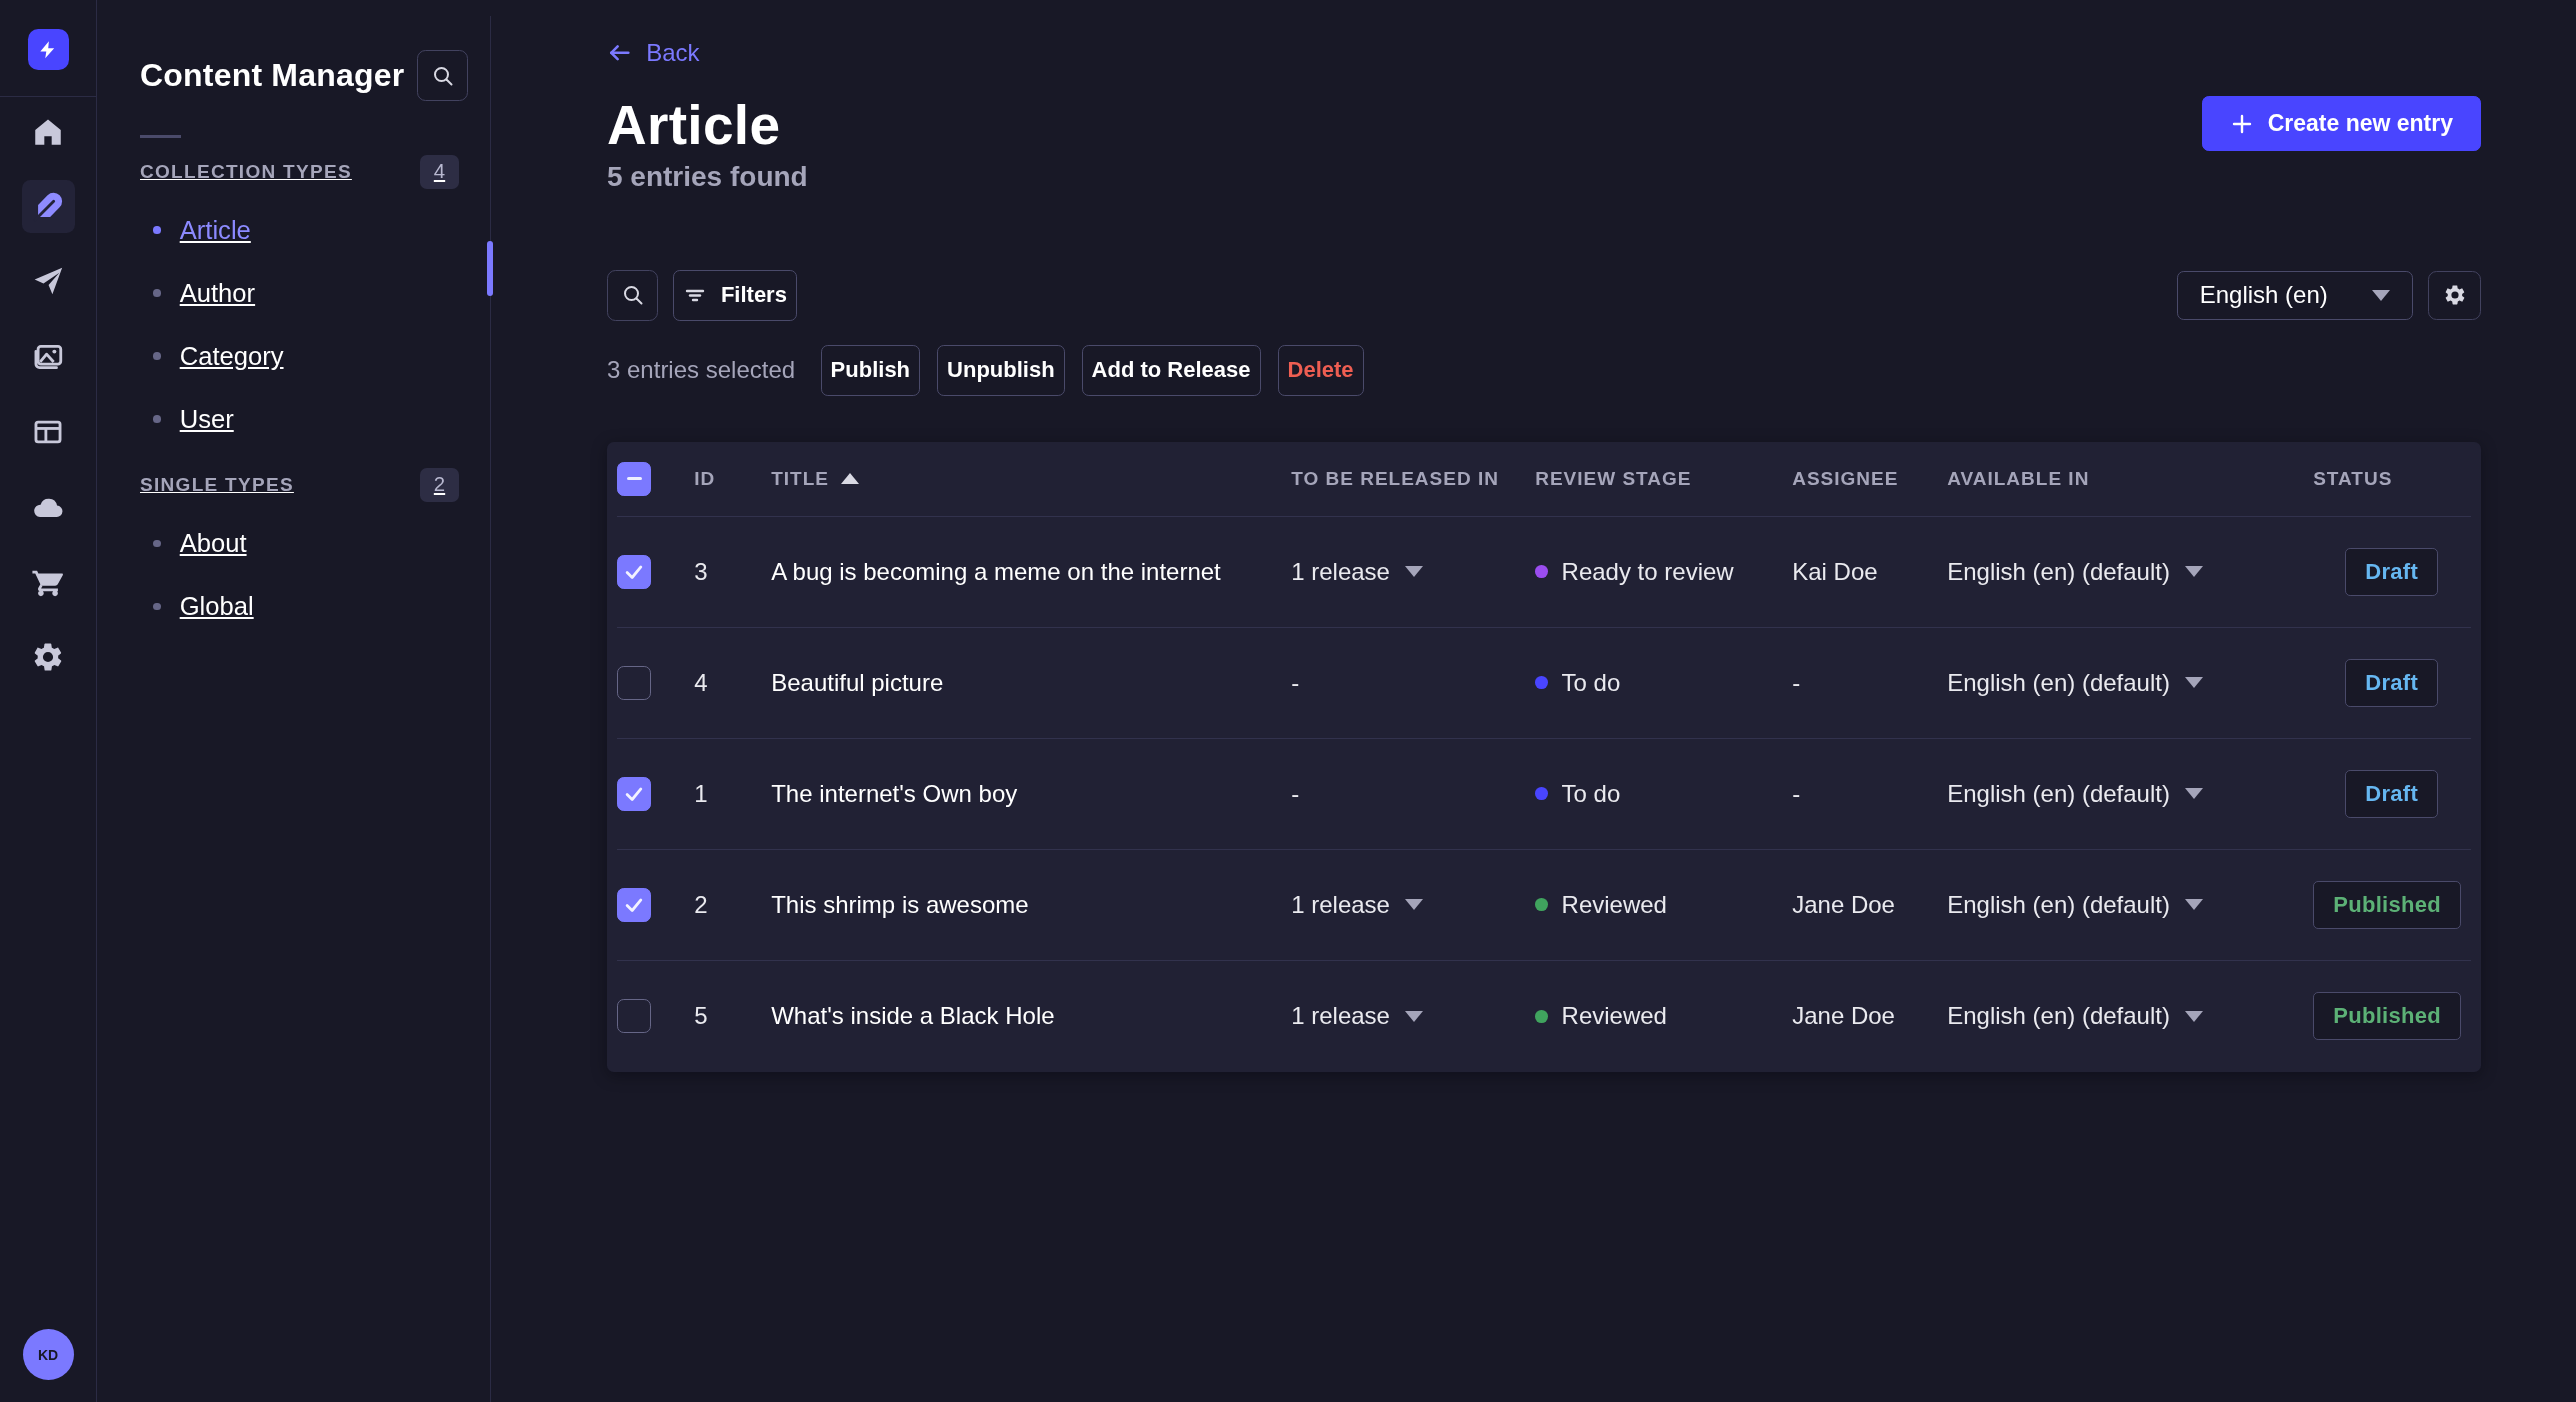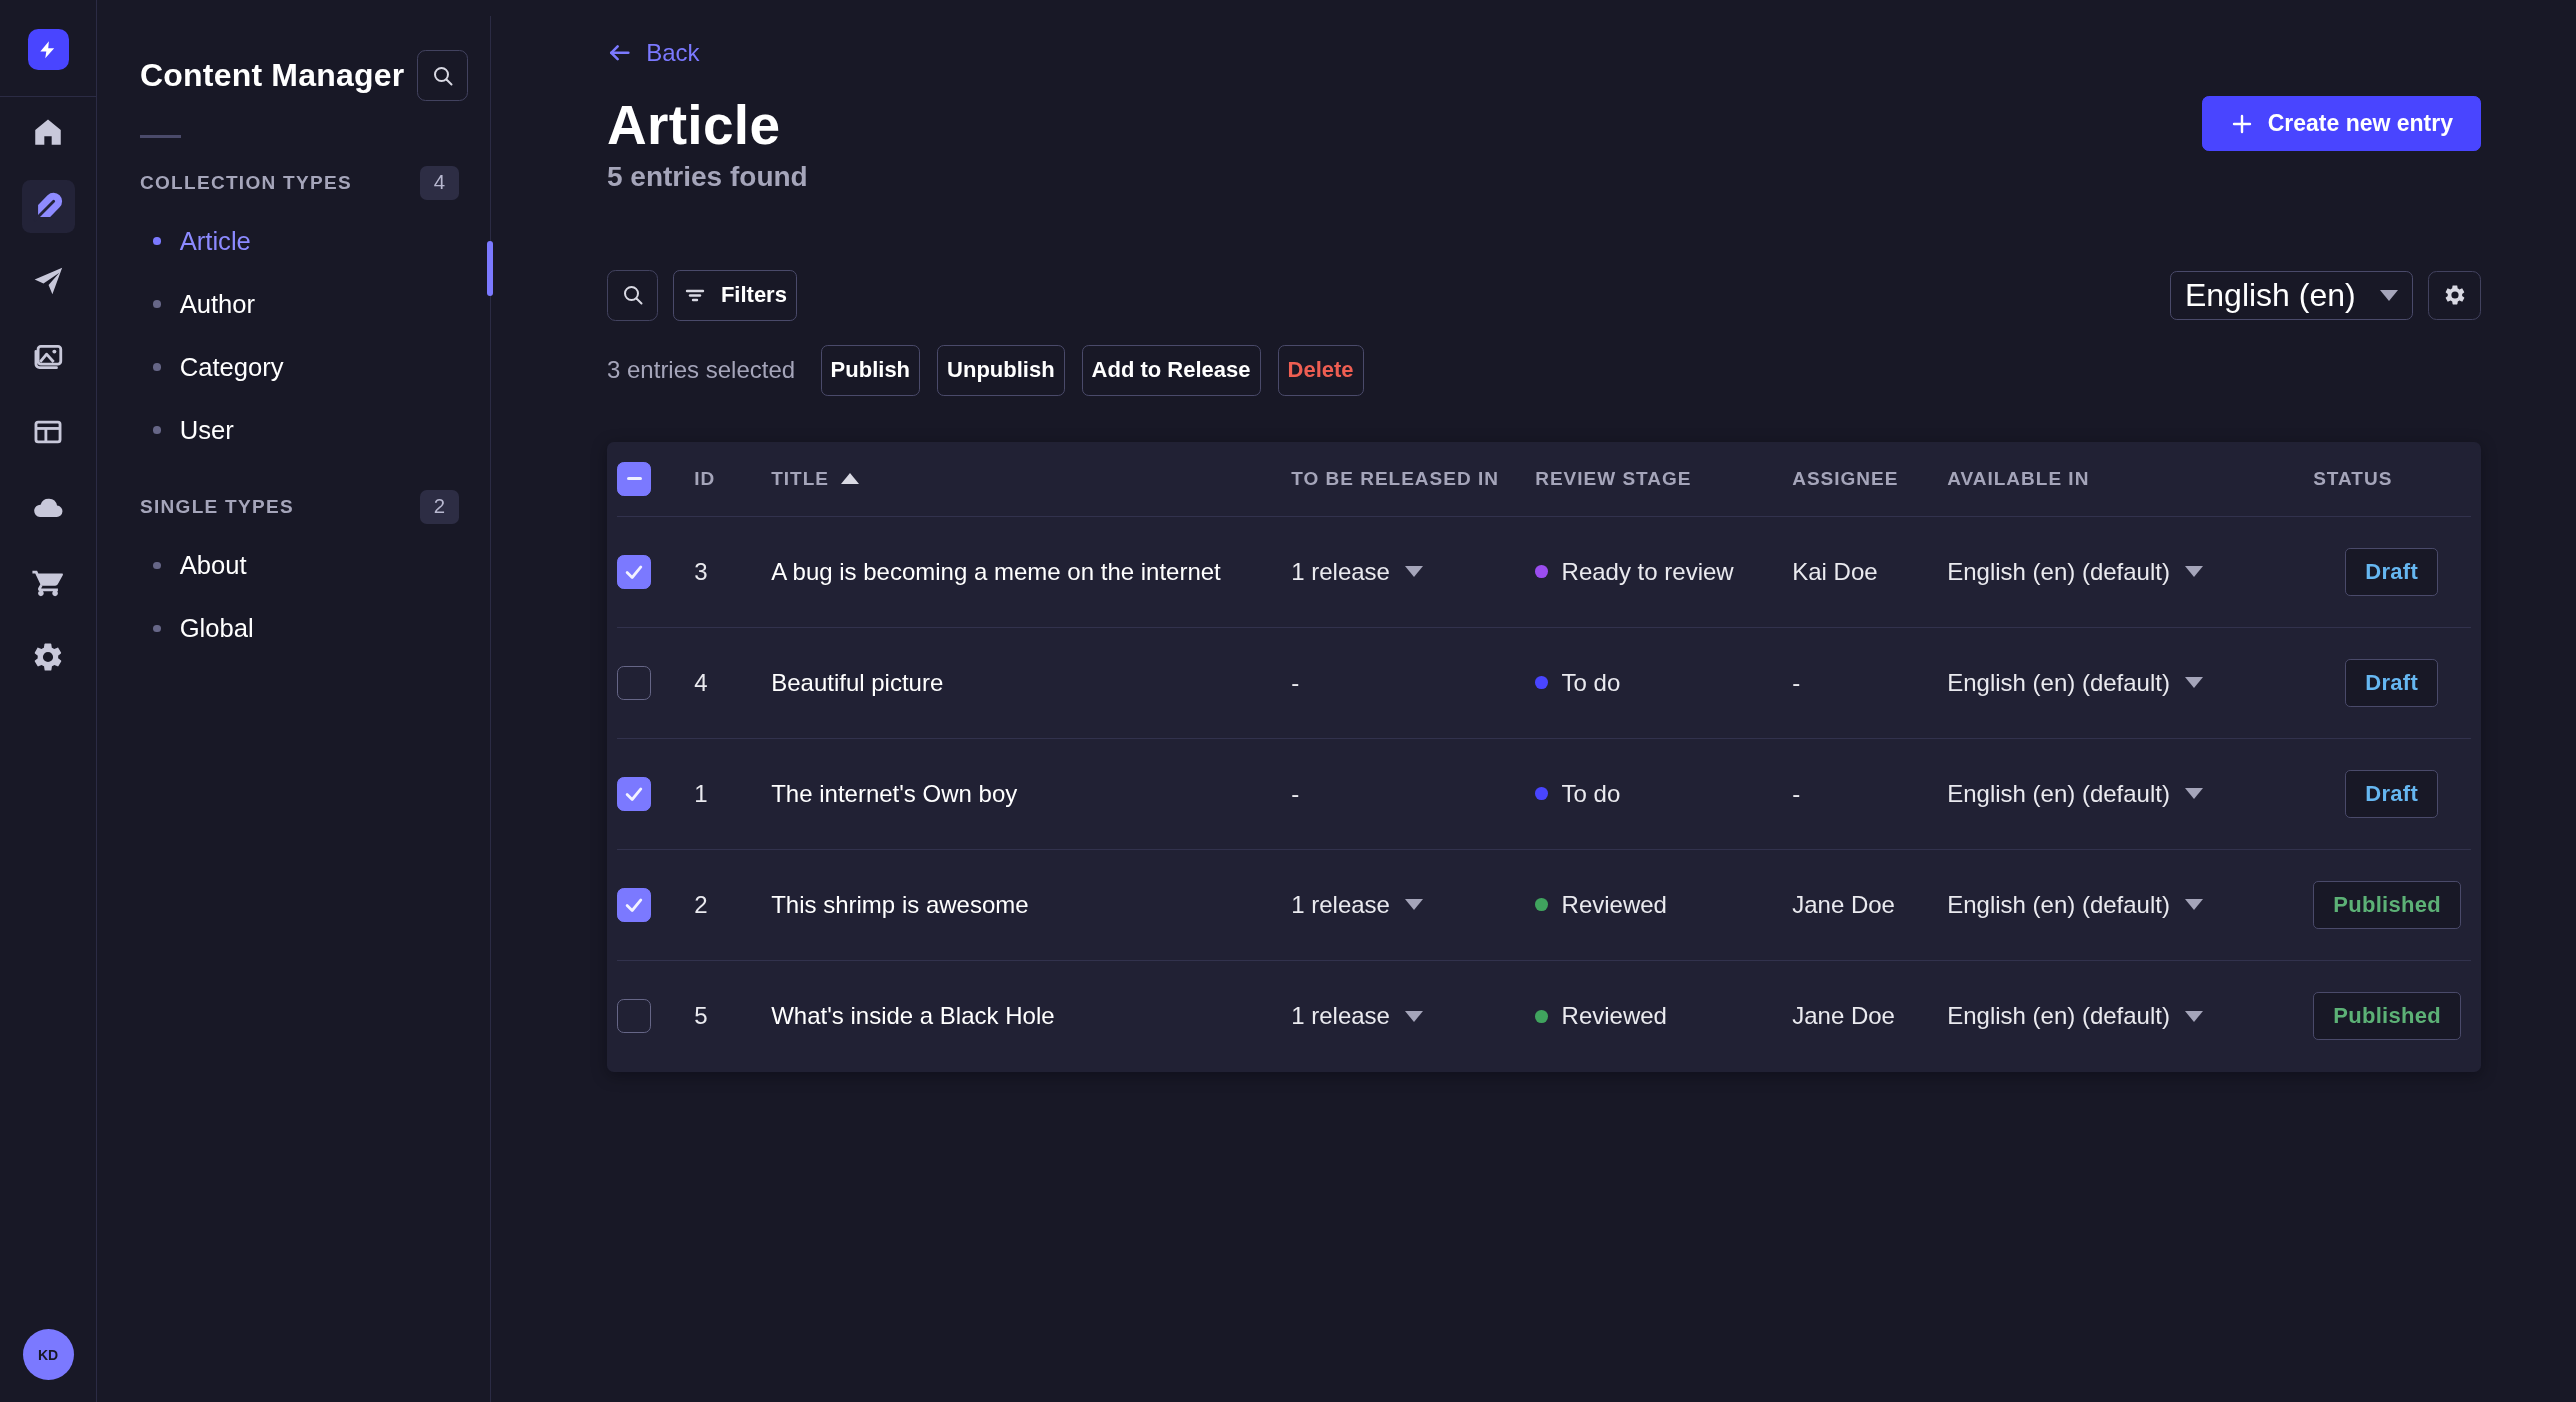--- a/index.html
+++ b/index.html
@@ -32,21 +32,21 @@
     background:#181826; border-right:0.9px solid #2b2b44;
   }
   .subnav-header { display:flex; align-items:center; justify-content:space-between; padding:34px 22px 0 43px; }
   .subnav-title { font-size:32px; font-weight:bold; letter-spacing:0.2px; }
   .icon-btn {
     width:51px; height:51px; border:0.9px solid #42425f; border-radius:8.5px; background:transparent;
     display:flex; align-items:center; justify-content:center; color:#d9d9e3; cursor:pointer; flex:none;
   }
   .icon-btn svg { width:24px; height:24px; }
   .subnav-divider { width:41px; height:2.6px; background:#4a4a6a; margin:34px 0 0 43px; border:none; }
-  .nav-section { margin-top:28px; }
+  .nav-section { margin-top:17px;text-decoration:underline; }
   .section-head { display:flex; align-items:center; justify-content:space-between; padding:0 31px 0 43px; }
   .section-label { font-size:19px; font-weight:bold; letter-spacing:1.3px; color:#a5a5ba; }
   .section-badge {
     min-width:39px; height:34px; padding:0 8.5px; background:#2d2d44; border-radius:6.8px;
     color:#b8b8d0; font-size:20.4px; display:flex; align-items:center; justify-content:center;
   }
   .nav-items { list-style:none; margin-top:10.2px; }
   .nav-item { height:63px; display:flex; align-items:center; padding-left:56px; gap:19px; cursor:pointer; }
   .bullet { width:7.7px; height:7.7px; border-radius:50%; background:#666687; flex:none; }
   .nav-label { font-size:25.6px; color:#ffffff; }
@@ -66,22 +66,22 @@
     padding:0 9px; height:51px; cursor:pointer;
   }
   .btn-primary { background:#4945ff; border-color:#4945ff; height:55px; padding:0 27px; font-size:23px; margin-top:3.4px; }
   .btn-danger { color:#ee5e52; }
   .subtitle { margin-top:4px; font-size:28px; color:#a5a5ba;font-weight:bold; }
   .toolbar { margin-top:77px; display:flex; align-items:center; justify-content:space-between; }
   .toolbar-left, .toolbar-right { display:flex; align-items:center; gap:15.3px; }
   .filters-btn { height:51px; }
   .select-box {
     display:inline-flex; align-items:center; justify-content:space-between; gap:24px;
-    border:0.9px solid #4a4a6a; border-radius:6.8px; height:49px; padding:0 14px; min-width:236px;
-    font-size:32px; color:#ffffff; cursor:pointer; background:transparent; font-family:inherit;
+    border:0.9px solid #4a4a6a; border-radius:6.8px; height:49px; padding:0 22px; min-width:236px;
+    font-size:24px; color:#ffffff; cursor:pointer; background:transparent; font-family:inherit;
   }
   .caret { width:0; height:0; border-left:9.4px solid transparent; border-right:9.4px solid transparent; border-top:11px solid #a5a5ba; }
   .gear-btn { height:49px; width:53px; }
   .actions-row { margin-top:24px; display:flex; align-items:center; gap:17px; }
   .selected-text { font-size:24px; color:#a5a5ba; margin-right:8.5px; }
   
   .table-card {
     margin-top:46px; background:#212134; border-radius:6.8px;
     box-shadow:0 3.4px 15.3px rgba(3,3,10,0.35); padding:0 10.2px;
   }

